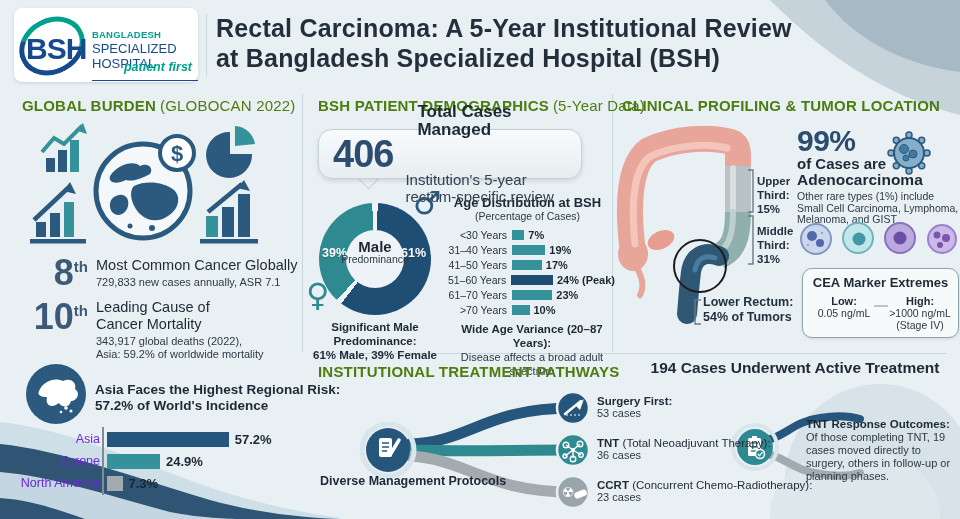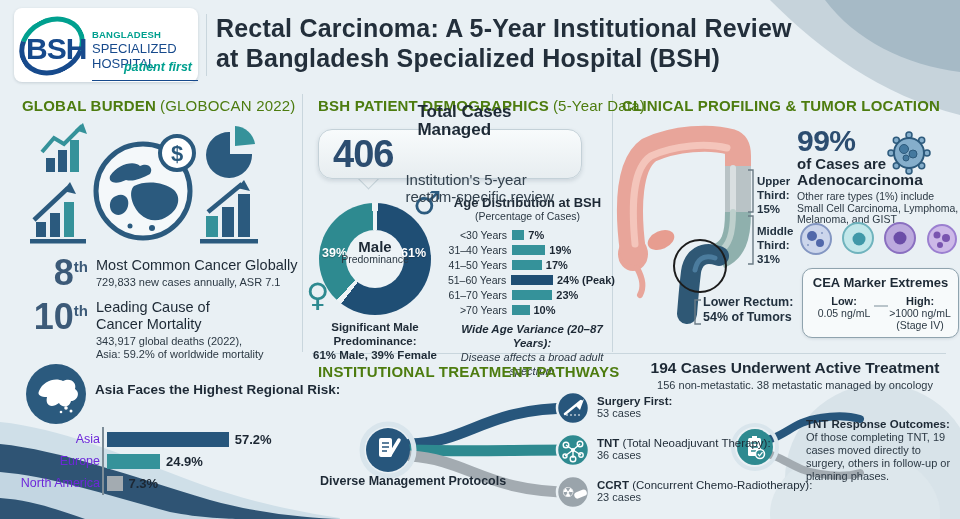--- a/index.html
+++ b/index.html
@@ -173,20 +173,21 @@
   <div class="abs z1" style="left:26px;top:364px;width:60px;height:60px;border-radius:50%;background:#2b5a7e;">
     <svg width="60" height="60" viewBox="0 0 60 60">
       <path d="M13,27 C17,17 29,13 37,17 C45,13 51,19 49,25 C55,29 51,37 45,37 C43,45 35,43 33,39 C25,45 19,41 21,33 C15,33 11,31 13,27 Z" fill="#fff"></path>
       <circle cx="40" cy="44" r="1.8" fill="#fff"></circle>
         <circle cx="45" cy="47" r="1.5" fill="#fff"></circle>
         <circle cx="35" cy="48" r="1.3" fill="#fff"></circle>
     </svg>
   </div>
   <div class="abs callout z1" style="left:95px;top:382px;">
     <div>Asia Faces the Highest Regional Risk:</div>
+    <div>57.2% of World's Incidence</div>
   </div>
 
   <div class="vline z1" style="left:102px;top:427px;height:68px;width:1.5px;background:#7d8d98;"></div>
   <div class="abs region-row z1" style="top:430px;">
     <div class="region-label">Asia</div>
     <div class="region-bar bar-navy" style="width: 121.8px;"></div>
     <div class="region-value">57.2%</div>
   </div>
   <div class="abs region-row z1" style="top:452px;">
     <div class="region-label">Europe</div>
@@ -257,21 +258,21 @@
     <div class="age-label">61–70 Years</div>
     <div class="age-bar" style="width: 40.3px;"></div>
     <div class="age-value">23%</div>
   </div>
   <div class="abs age-row z1" style="top:303px;">
     <div class="age-label">&gt;70 Years</div>
     <div class="age-bar" style="width: 17.5px;"></div>
     <div class="age-value">10%</div>
   </div>
 
-  <div class="abs z1" style="left:448px;top:322px;width:168px;font-style:italic;">
+  <div class="abs z1" style="left:448px;top:322px;width:168px;">
     <div class="caption-b">Wide Age Variance (20–87 Years):</div>
     <div class="caption-n">Disease affects a broad adult spectrum</div>
   </div>
 
   <div class="abs sec-h z1" style="left:622px;top:97px;">CLINICAL PROFILING &amp; TUMOR LOCATION</div>
 
   <svg class="abs z1" style="left:615px;top:112px" width="180" height="225" viewBox="0 0 180 225">
     <ellipse cx="18" cy="142" rx="15" ry="17" fill="#e8a59a"></ellipse>
     <path d="M22,156 q9,16 3,27" stroke="#e8a59a" stroke-width="6" fill="none" stroke-linecap="round"></path>
     <ellipse cx="46" cy="128" rx="14" ry="9" fill="#e79d90" transform="rotate(-24 46 128)"></ellipse>
@@ -365,21 +366,20 @@
       <div class="cea-lab">High:</div>
       <div class="cea-val">&gt;1000 ng/mL</div>
       <div class="cea-val">(Stage IV)</div>
     </div>
   </div>
 
   <div class="abs sec-h z1" style="left:318px;top:363px;">INSTITUTIONAL TREATMENT PATHWAYS</div>
 
   <div class="abs z1" style="left:645px;top:359px;width:300px;text-align:center;">
     <div style="font-size:15.5px;font-weight:bold;color:#1d2935;">194 Cases Underwent Active Treatment</div>
-    <div style="font-size:11px;color:#2c3944;margin-top:2px;">156 non-metastatic. 38 metastatic managed by oncology</div>
   </div>
 
   <svg class="abs z1" style="left:300px;top:370px" width="660" height="149" viewBox="0 0 660 149">
     <path d="M110,74 C170,72 185,38 273,38" stroke="#27567c" stroke-width="11" fill="none" stroke-linecap="round"></path>
     <path d="M110,80 C170,82 210,80 273,80" stroke="#2e8a90" stroke-width="11" fill="none" stroke-linecap="round"></path>
     <path d="M110,86 C170,90 185,122 273,122" stroke="#a3abb1" stroke-width="11" fill="none" stroke-linecap="round"></path>
     <circle cx="88" cy="80" r="26" fill="none" stroke="#d9e5ec" stroke-width="5"></circle>
     <circle cx="88" cy="80" r="22" fill="#27567c"></circle>
     <rect x="79" y="68" width="13" height="19" rx="2" fill="#fff"></rect>
     <path d="M82,73 h7 M82,77 h7 M82,81 h5" stroke="#27567c" stroke-width="1.4"></path>

